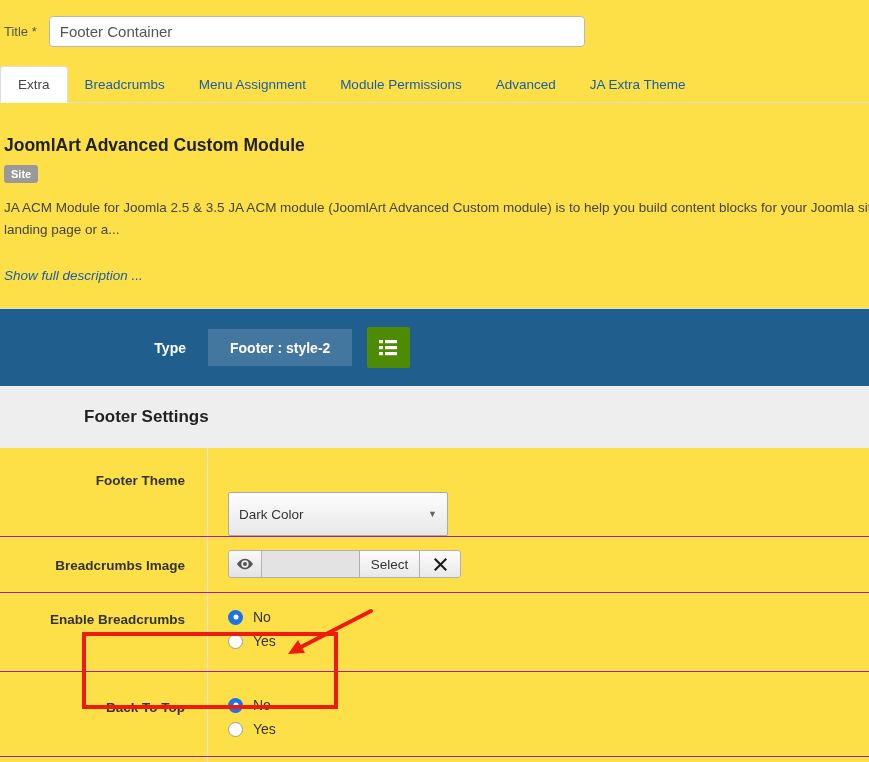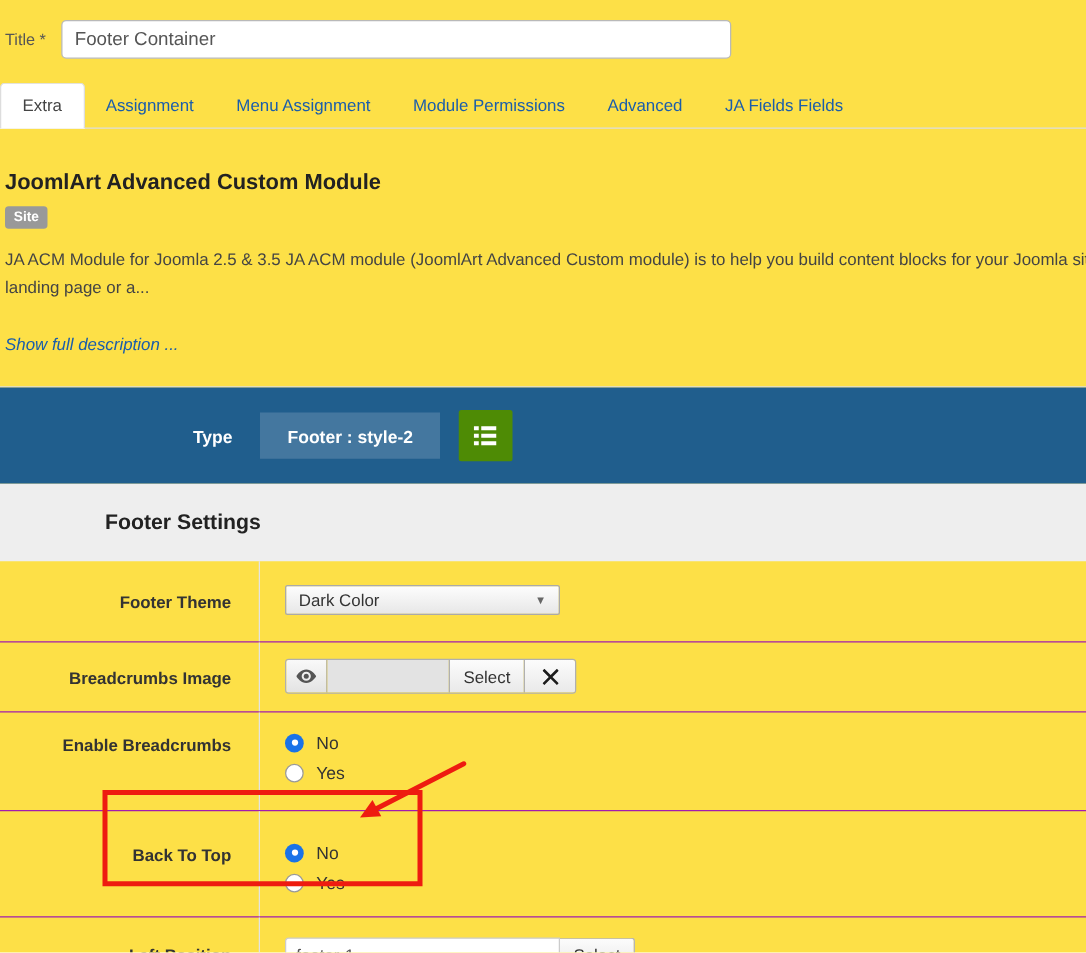--- a/index.html
+++ b/index.html
@@ -47,23 +47,23 @@
             font-weight:bold; font-size:13.5px; color:#333; }
   .fcontrol { flex:1; padding-left:20px; }
 
   .row-theme { min-height:65px; } .row-theme .flabel { padding-top:25px; } .row-theme .fcontrol { padding-top:19px; }
   .row-media { min-height:56px; } .row-media .flabel { padding-top:21px; } .row-media .fcontrol { padding-top:13px; }
   .row-bc    { min-height:79px; } .row-bc .flabel { padding-top:19px; } .row-bc .fcontrol { padding-top:16px; }
   .row-btt   { min-height:85px; } .row-btt .flabel { padding-top:28px; } .row-btt .fcontrol { padding-top:25px; }
   .row-lp    { min-height:60px; border-bottom:none; } .row-lp .flabel { padding-top:23px; } .row-lp .fcontrol { padding-top:16px; }
 
   
-  .sel { width:220px; height:24px; border:1px solid #aaa; border-radius:2px;
+  .sel { width:220px; height:44px; border:1px solid #aaa; border-radius:2px;
          background:linear-gradient(#fdfdfd,#e7e7e7); display:flex; align-items:center;
-         padding:0 10px; font-size:13.5px; color:#333; cursor:pointer; position:relative; }
+         padding:0 10px; font-size:13.5px; color:#333; cursor:pointer; position:relative;margin-top:25px; }
   .sel .caret { position:absolute; right:10px; font-size:9px; color:#666; }
 
   
   .media-group { display:flex; height:28px; border:1px solid #b0b0b0; border-radius:3px; overflow:hidden; width:233px; }
   .mg-eye { width:33px; background:linear-gradient(#f9f9f9,#e3e3e3); border-right:1px solid #b0b0b0;
             display:flex; align-items:center; justify-content:center; cursor:pointer; border-top:none; border-bottom:none; border-left:none; }
   .mg-input { width:97px; border:none; background:#e3e3e3; font-family:"Liberation Sans", sans-serif; font-size:13px; padding:0 6px; }
   .mg-select { width:61px; background:linear-gradient(#fcfcfc,#e9e9e9); border:none; border-left:1px solid #b0b0b0;
                font-size:13.5px; color:#333; cursor:pointer; font-family:"Liberation Sans", sans-serif; }
   .mg-clear { width:41px; background:linear-gradient(#fcfcfc,#e9e9e9); border:none; border-left:1px solid #b0b0b0;
@@ -95,25 +95,25 @@
 
 <div id="page">
 
   <div class="title-row">
     <span class="title-label">Title *</span>
     <input class="title-input" type="text" value="Footer Container" style="">
   </div>
 
   <div class="tabbar">
     <div class="tab active">Extra</div>
-    <div class="tab">Assignment</div>
+    <div class="tab">Breadcrumbs</div>
     <div class="tab">Menu Assignment</div>
     <div class="tab">Module Permissions</div>
     <div class="tab">Advanced</div>
-    <div class="tab">JA Fields Fields</div>
+    <div class="tab">JA Extra Theme</div>
   </div>
 
   <div class="module-info">
     <div class="mi-heading">JoomlArt Advanced Custom Module</div>
     <span class="mi-badge">Site</span>
     <div class="mi-desc">
       <div class="mi-line">JA ACM Module for Joomla 2.5 &amp; 3.5 JA ACM module (JoomlArt Advanced Custom module) is to help you build content blocks for your Joomla site e</div>
       <div class="mi-line">landing page or a...</div>
     </div>
     <a class="mi-link">Show full description ...</a>

